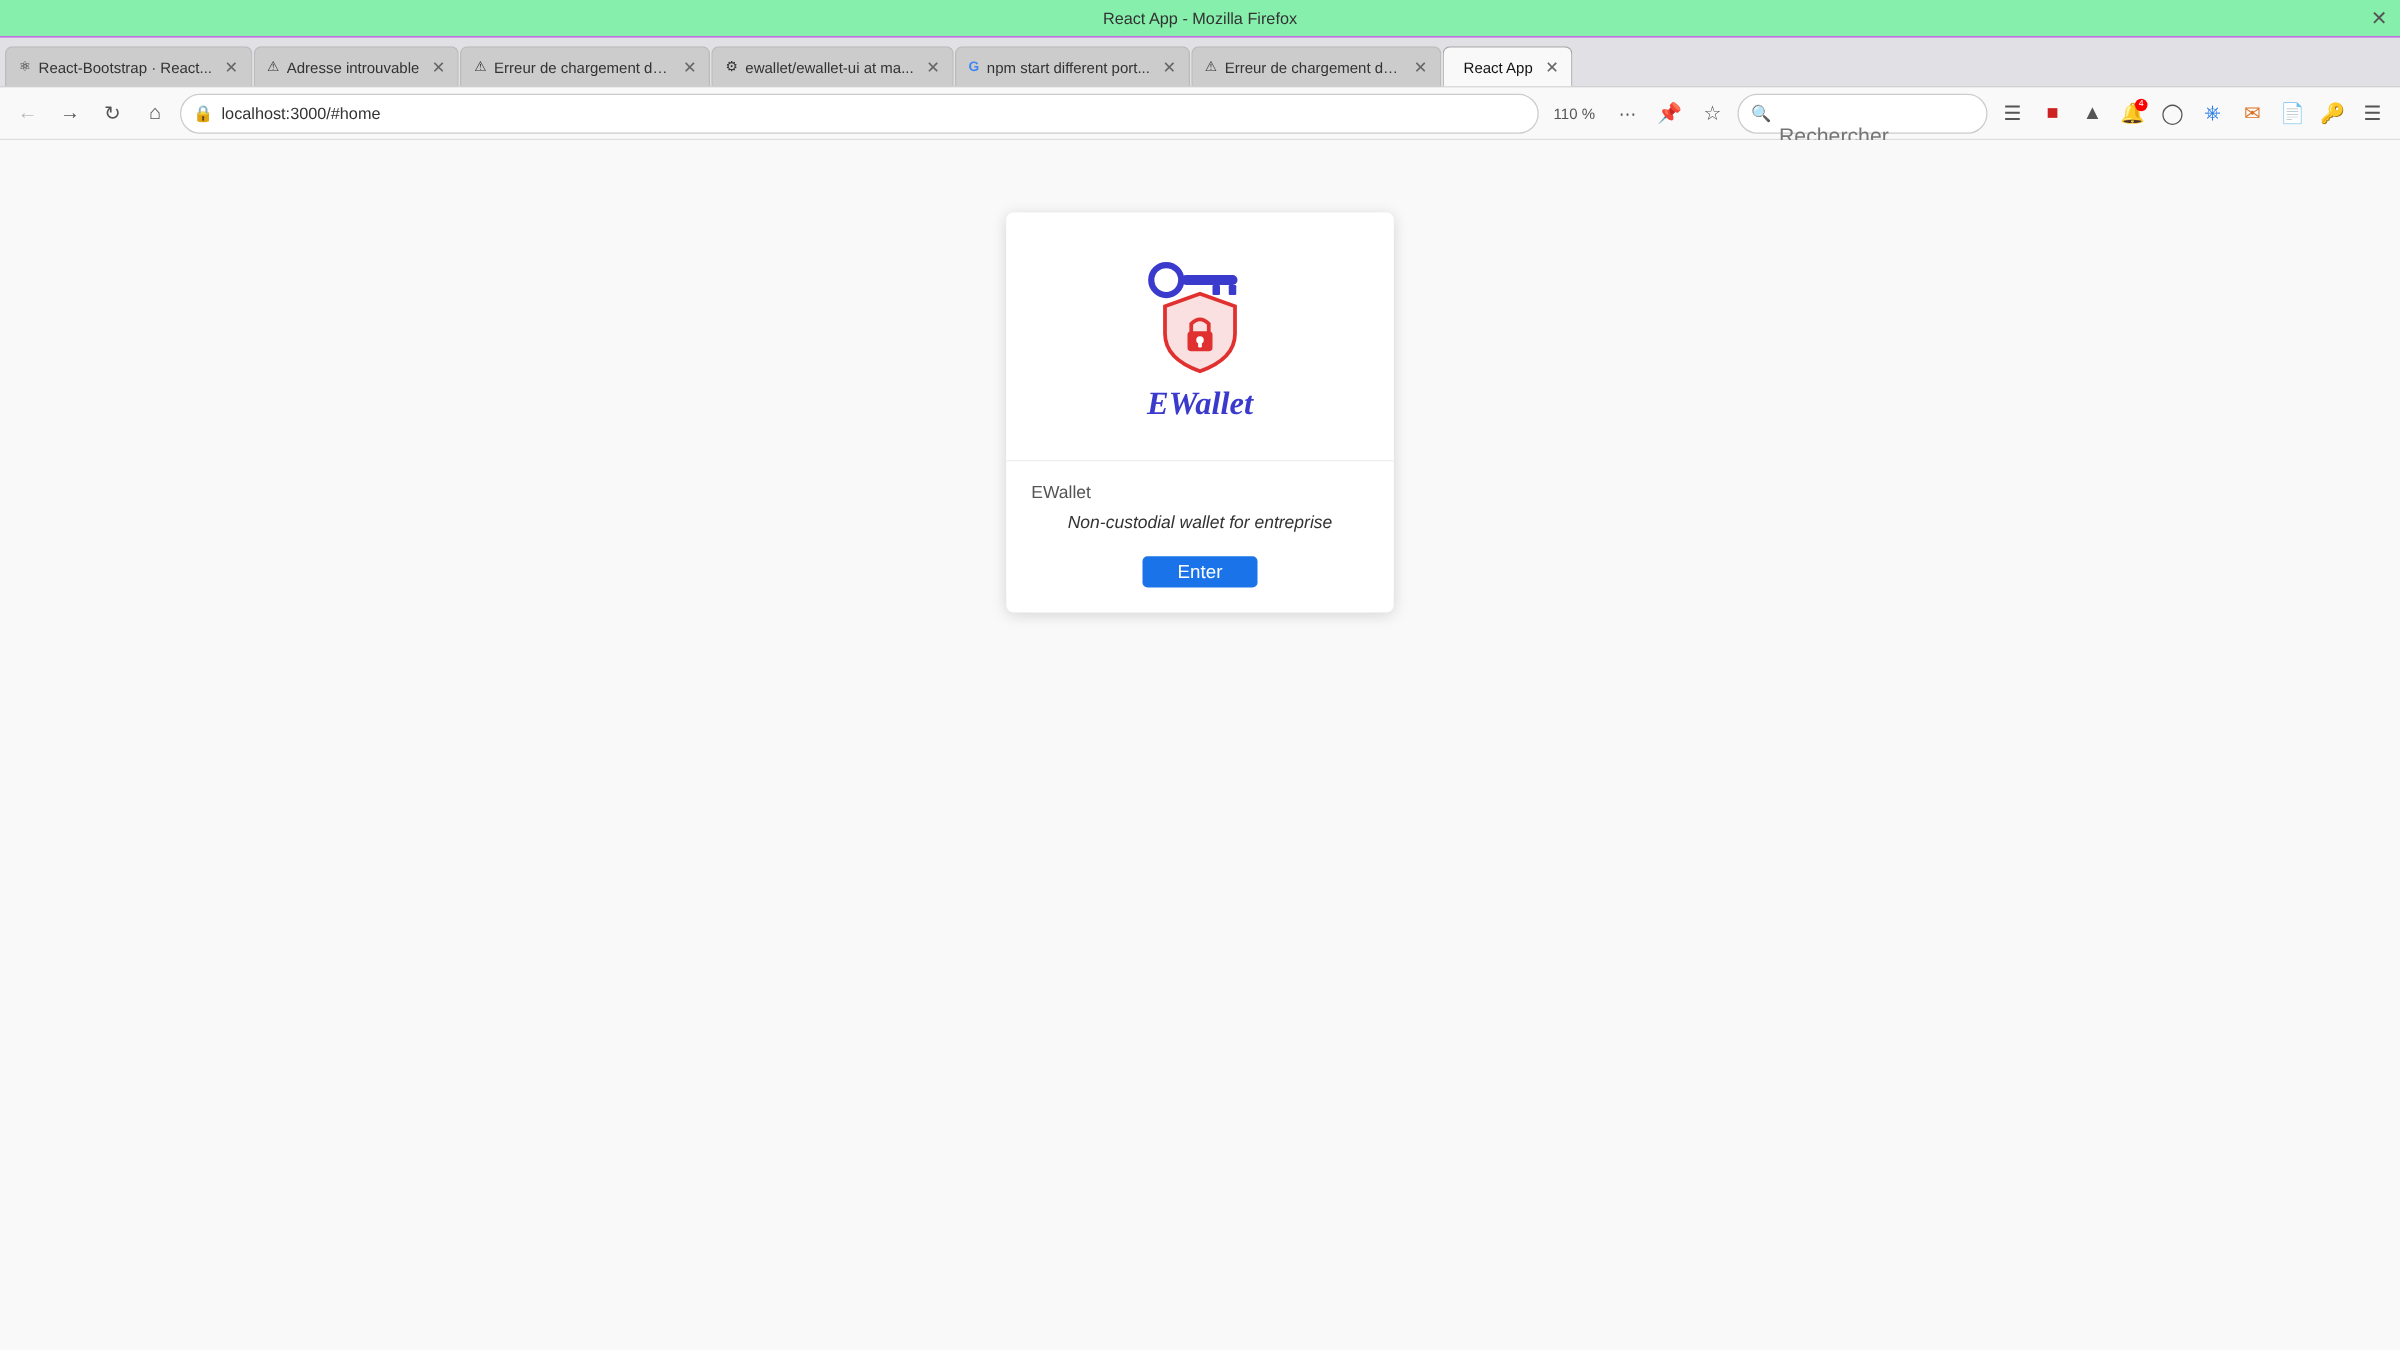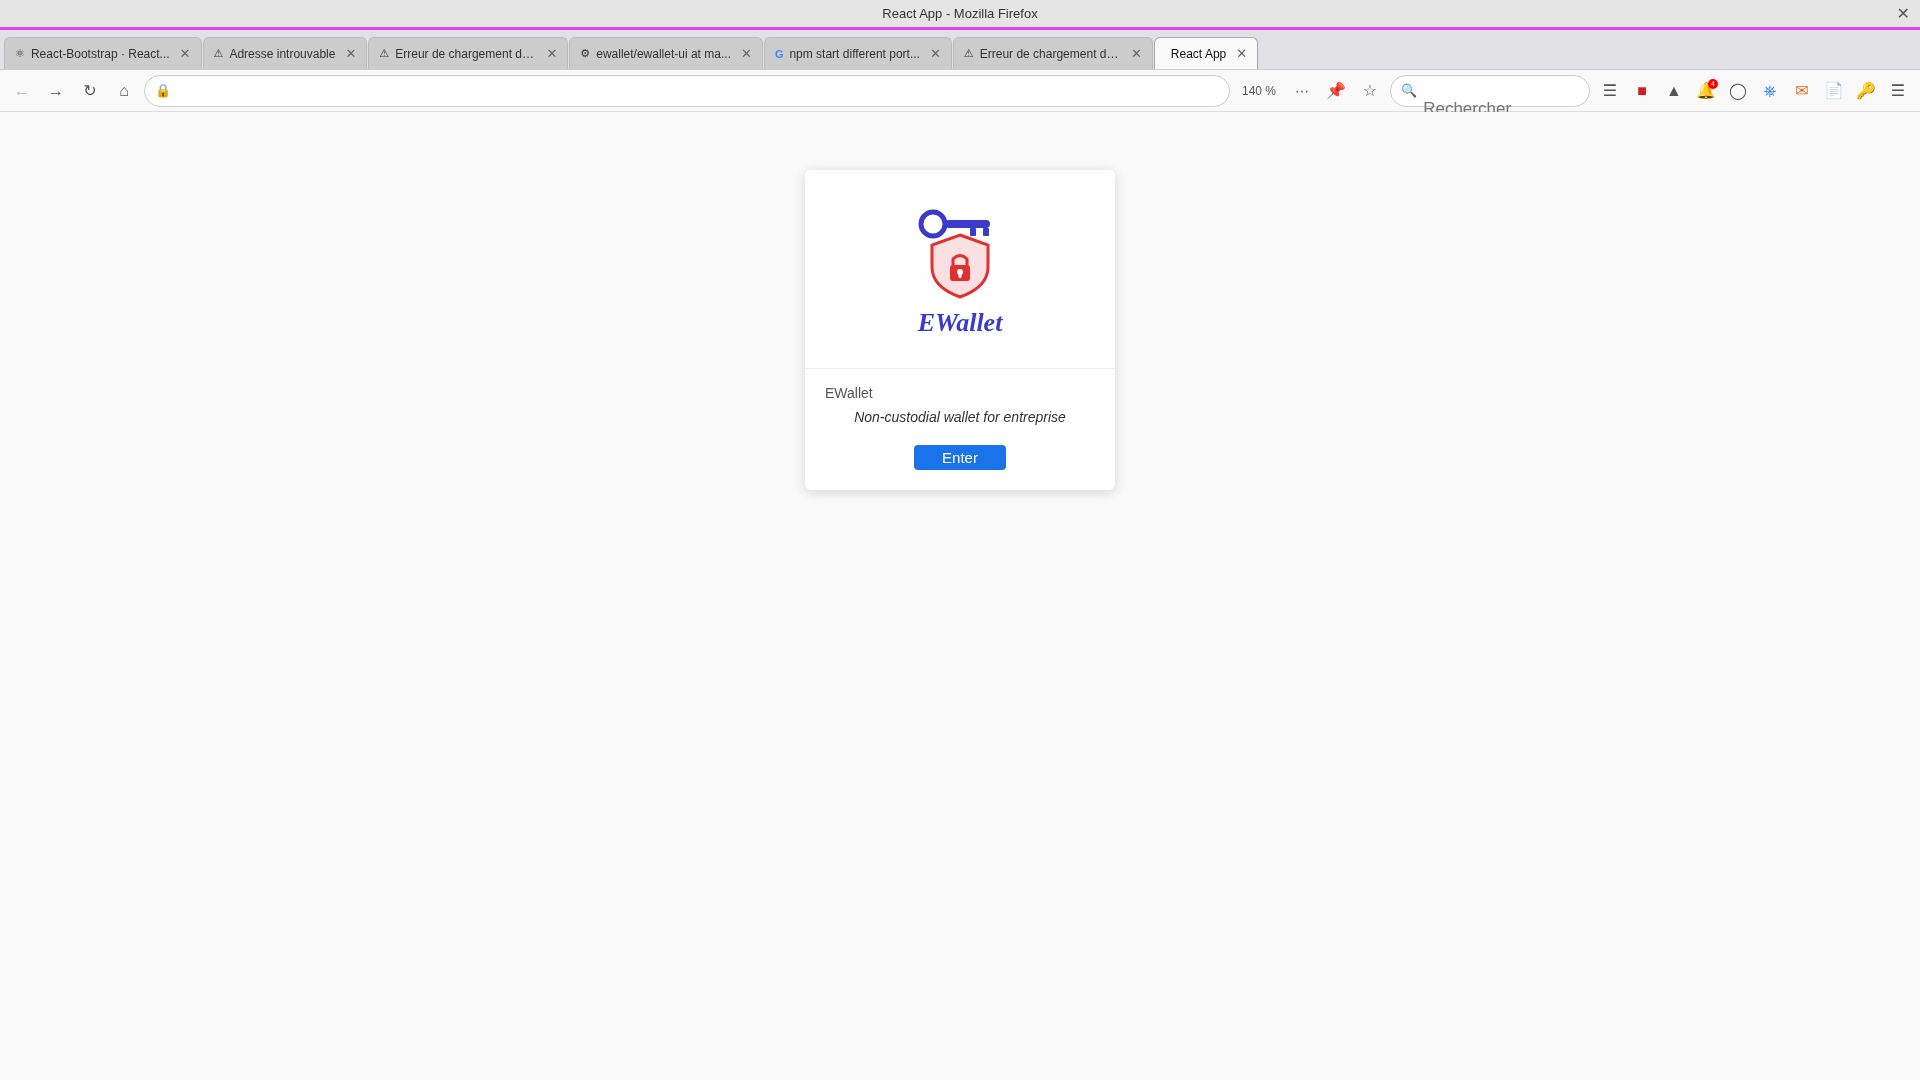--- a/index.html
+++ b/index.html
@@ -15,27 +15,27 @@
       width: 1920px;
       height: 1080px;
       display: flex;
       flex-direction: column;
       background: #f9f9fa;
     }
 
     
     .title-bar {
       height: 30px;
-      background: #e5e5e5;
+      background: #86efac;
       display: flex;
       align-items: center;
       justify-content: center;
       font-size: 13px;
       color: #333;
-      border-bottom: 3px solid #d946ef;
+      border-bottom: 1px solid #d946ef;
       position: relative;
       text-align: center;
     }
     .title-bar-close {
       position: absolute;
       right: 10px;
       font-size: 16px;
       color: #555;
       cursor: pointer;
     }
@@ -345,22 +345,23 @@
     </div>
   </div>
 
   <div class="nav-bar">
     <button class="nav-btn disabled" title="Back">←</button>
     <button class="nav-btn" title="Forward">→</button>
     <button class="nav-btn" title="Reload">↻</button>
     <button class="nav-btn" title="Home">⌂</button>
     <div class="address-bar-container">
       <span class="address-lock">🔒</span>
-    </div>
-    <span class="zoom-badge">140 %</span>
+      <input class="address-input" type="text" value="localhost:3000/#home" style="">
+    </div>
+    <span class="zoom-badge">110 %</span>
     <div class="nav-action-btn">⋯</div>
     <div class="toolbar-icon">📌</div>
     <div class="toolbar-icon">☆</div>
     <div class="search-box">
       <span class="search-icon-small">🔍</span>
       <input class="search-input" type="text" placeholder="Rechercher" style="">
     </div>
     <div class="toolbar-icons">
       <div class="toolbar-icon">☰</div>
       <div class="toolbar-icon red">■</div>

